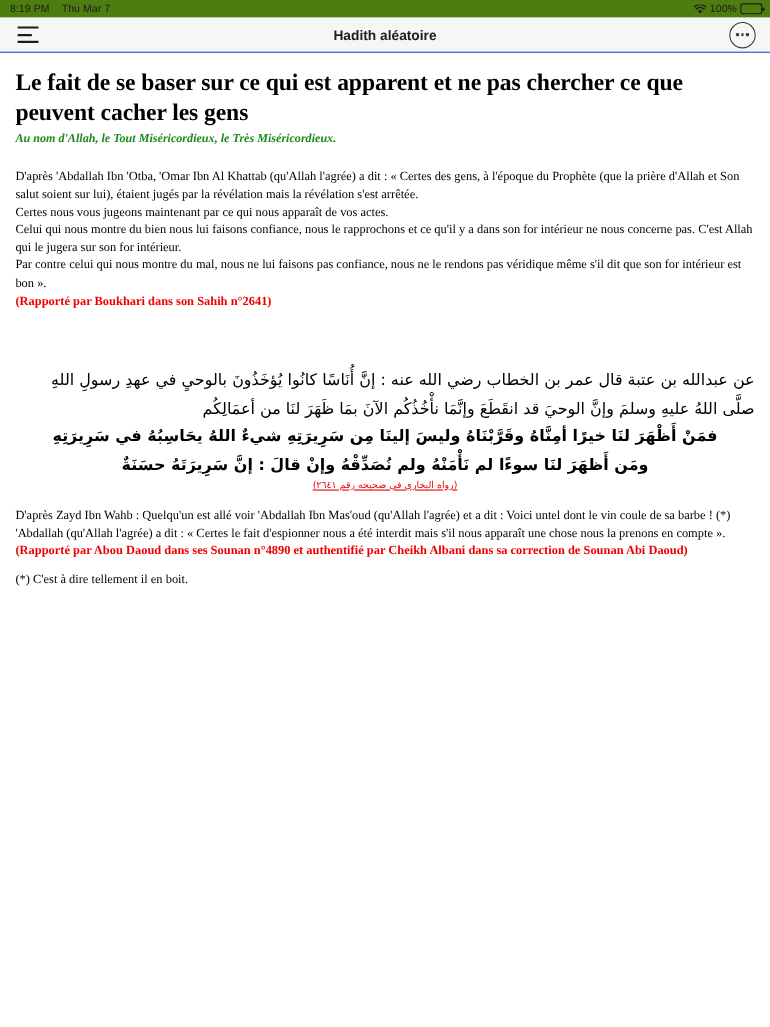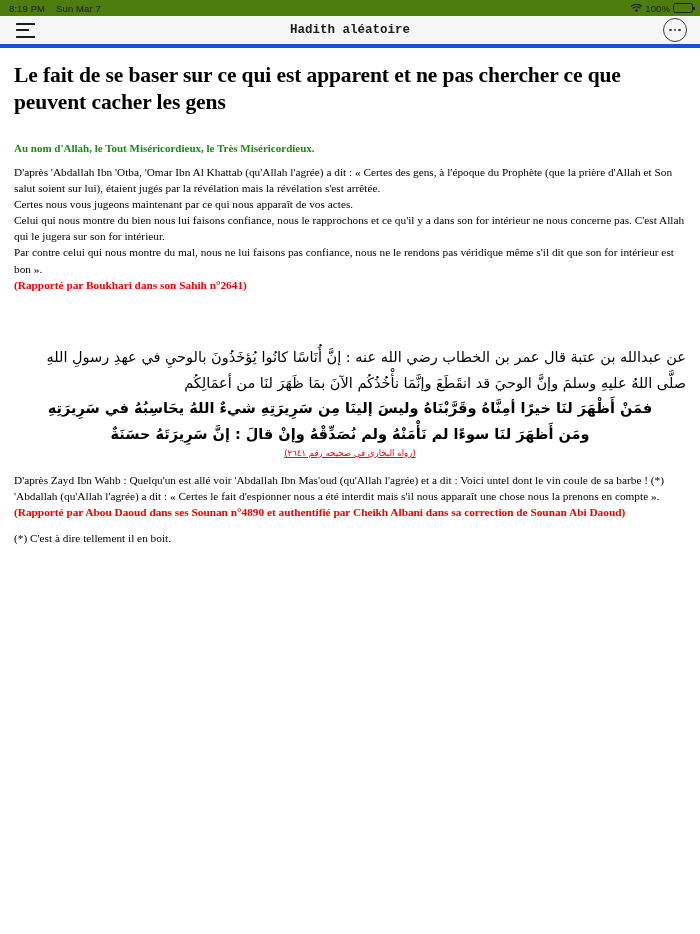--- a/index.html
+++ b/index.html
@@ -47,26 +47,25 @@
     background: #1c1c1e;
     border-radius: 0 1px 1px 0;
   }
   .battery-fill { width: 100%; height: 100%; background: #1c1c1e; border-radius: 1px; }
 
   
   .nav-bar {
     height: 32px;
     width: 100%;
     background: #f6f6f6;
-    border-bottom: 4px solid #1d4ed8;
+    border-bottom: 1px solid #1d4ed8;
     display: flex;
     align-items: center;
     position: relative;
     padding: 0 13px;
-    font-family: Liberation Mono, monospace;
   }
 
   .hamburger-btn {
     width: 26px; height: 22px;
     display: flex; flex-direction: column;
     justify-content: center;
     gap: 4.5px;
     cursor: pointer;
     padding-left: 3px;
   }
@@ -117,29 +116,30 @@
     overflow: hidden;
   }
 
   .doc-title {
     font-family: "Liberation Serif", serif;
     font-weight: bold;
     font-size: 21.5px;
     line-height: 1.25;
     color: #000;
     letter-spacing: -0.1px;
-    margin-bottom: 26px;
+    margin-bottom: 4px;
   }
 
   .basmala {
     font-family: "Liberation Serif", serif;
     font-weight: bold;
+    font-style: italic;
     font-size: 11px;
     color: #1a8a1a;
-    margin-bottom: 10px;
+    margin-bottom: 21px;
   }
 
   .fr-para {
     font-family: "Liberation Serif", serif;
     font-size: 11.3px;
     line-height: 1.43;
     color: #000;
   }
 
   .attribution {
@@ -184,21 +184,21 @@
   .sp-2 { height: 14px; }
   .sp-3 { height: 10px; }
   .sp-4 { height: 26px; }
 </style>
 </head>
 <body>
 
 <div class="status-bar">
   <div class="status-left">
     <span>8:19 PM</span>
-    <span>Sun Mar 7</span>
+    <span>Thu Mar 7</span>
   </div>
   <div class="status-right">
     <span class="wifi-icon">
       <svg width="11" height="9" viewBox="0 0 11 9">
         <path d="M5.5 8.2 L3.6 6.0 A2.9 2.9 0 0 1 7.4 6.0 Z" fill="#1c1c1e"></path>
         <path d="M1.9 4.2 A5.3 5.3 0 0 1 9.1 4.2" stroke="#1c1c1e" stroke-width="1.2" fill="none" stroke-linecap="round"></path>
         <path d="M0.4 2.2 A7.6 7.6 0 0 1 10.6 2.2" stroke="#1c1c1e" stroke-width="1.2" fill="none" stroke-linecap="round"></path>
       </svg>
     </span>
     <span class="battery-pct">100%</span>

